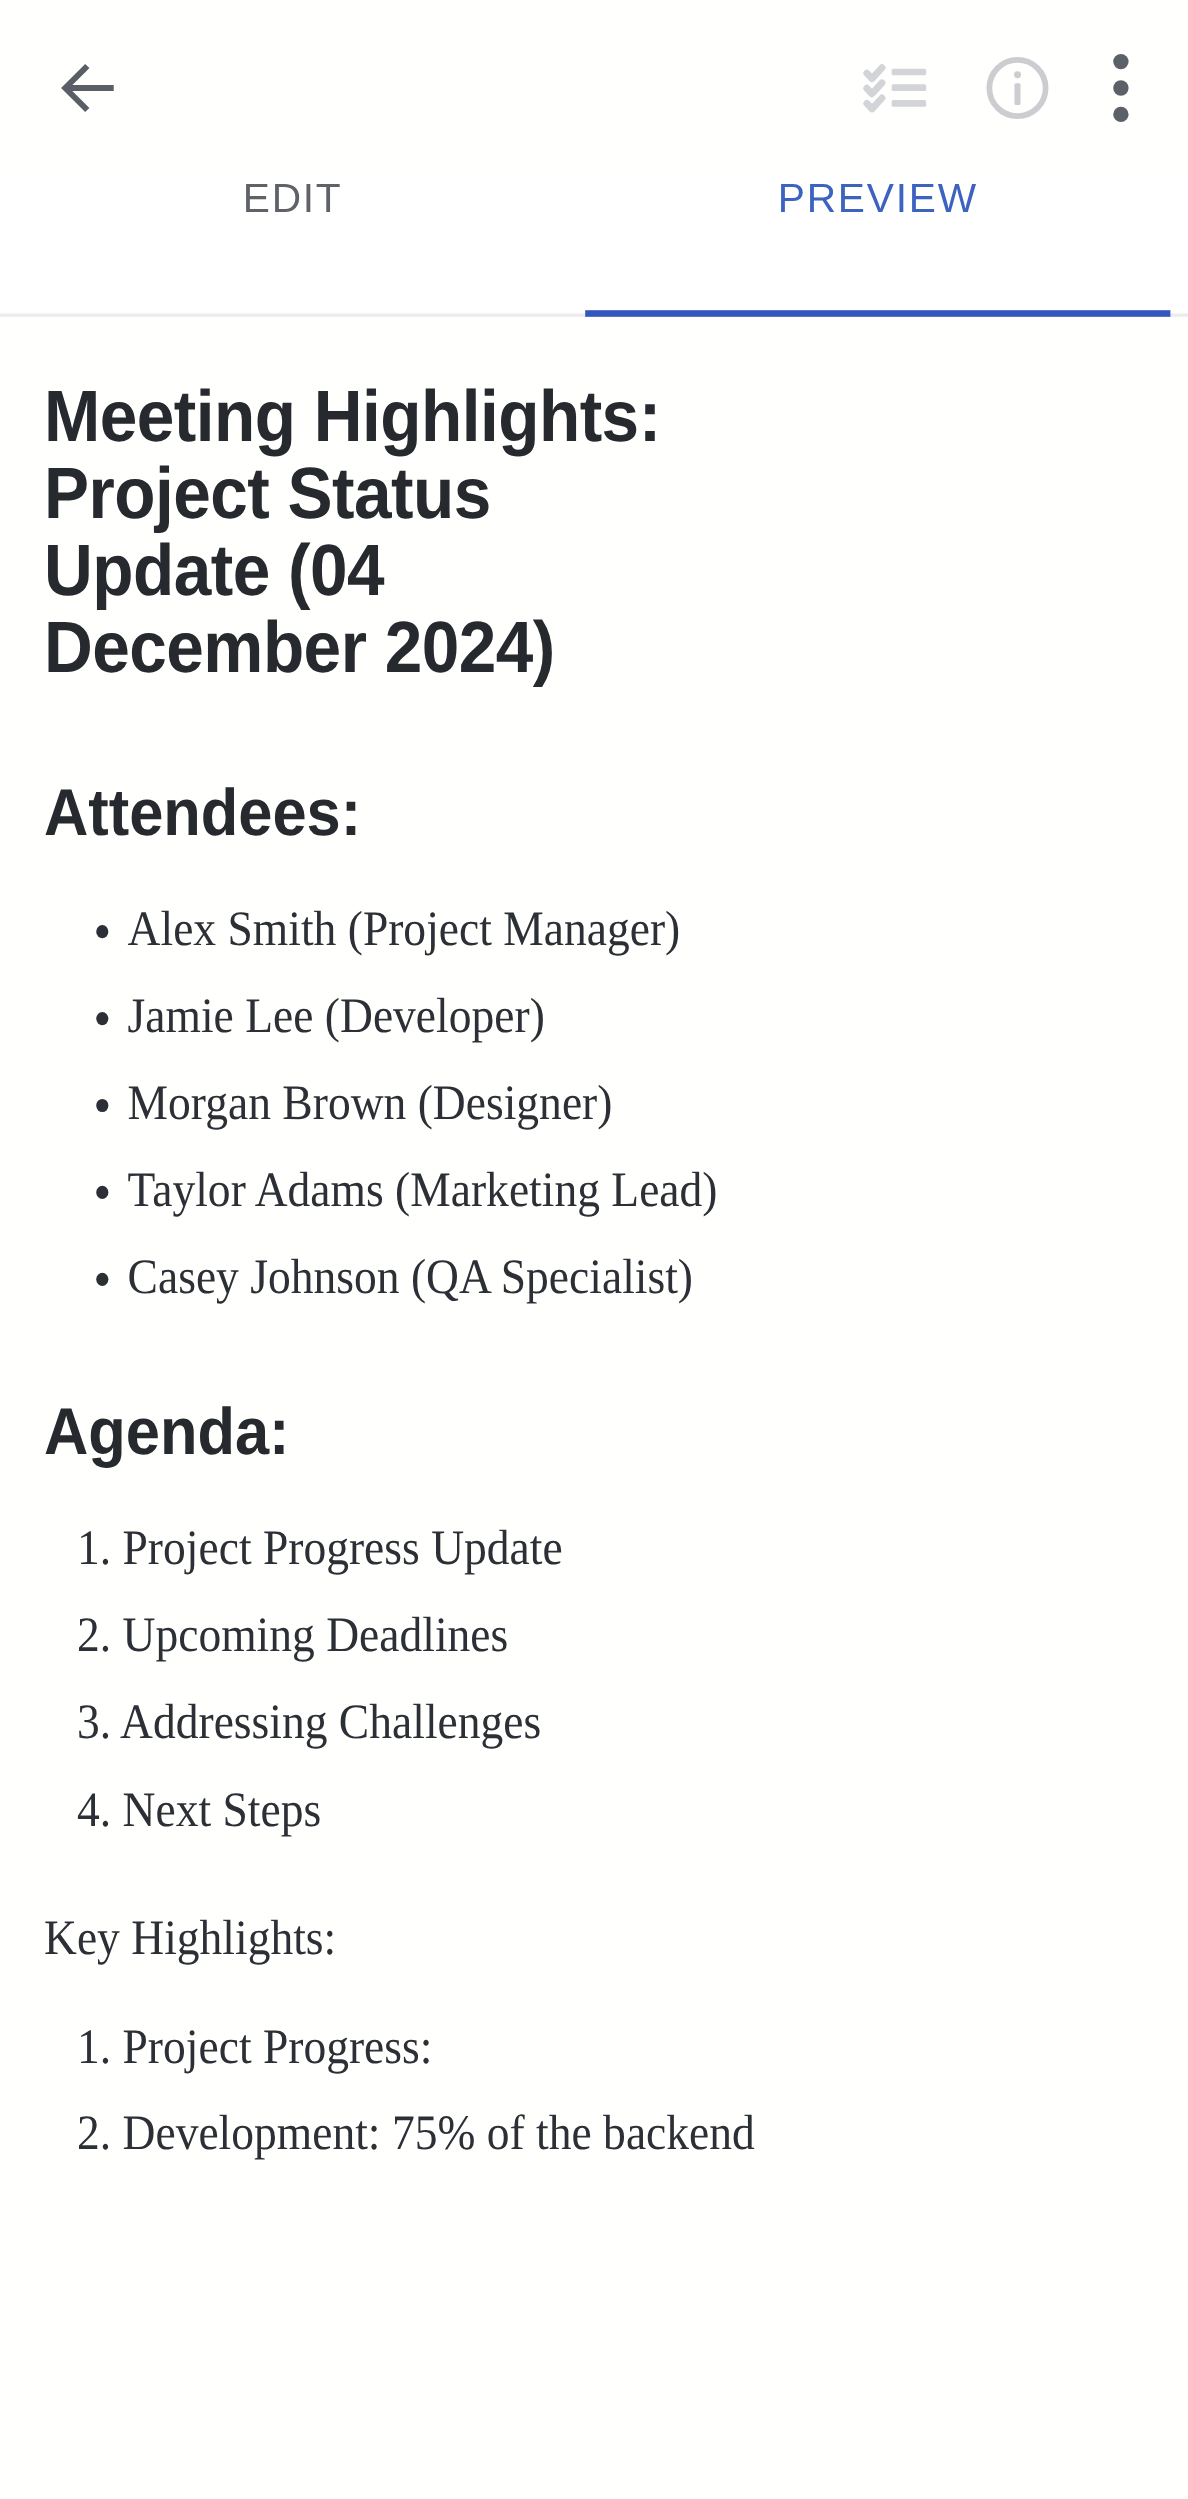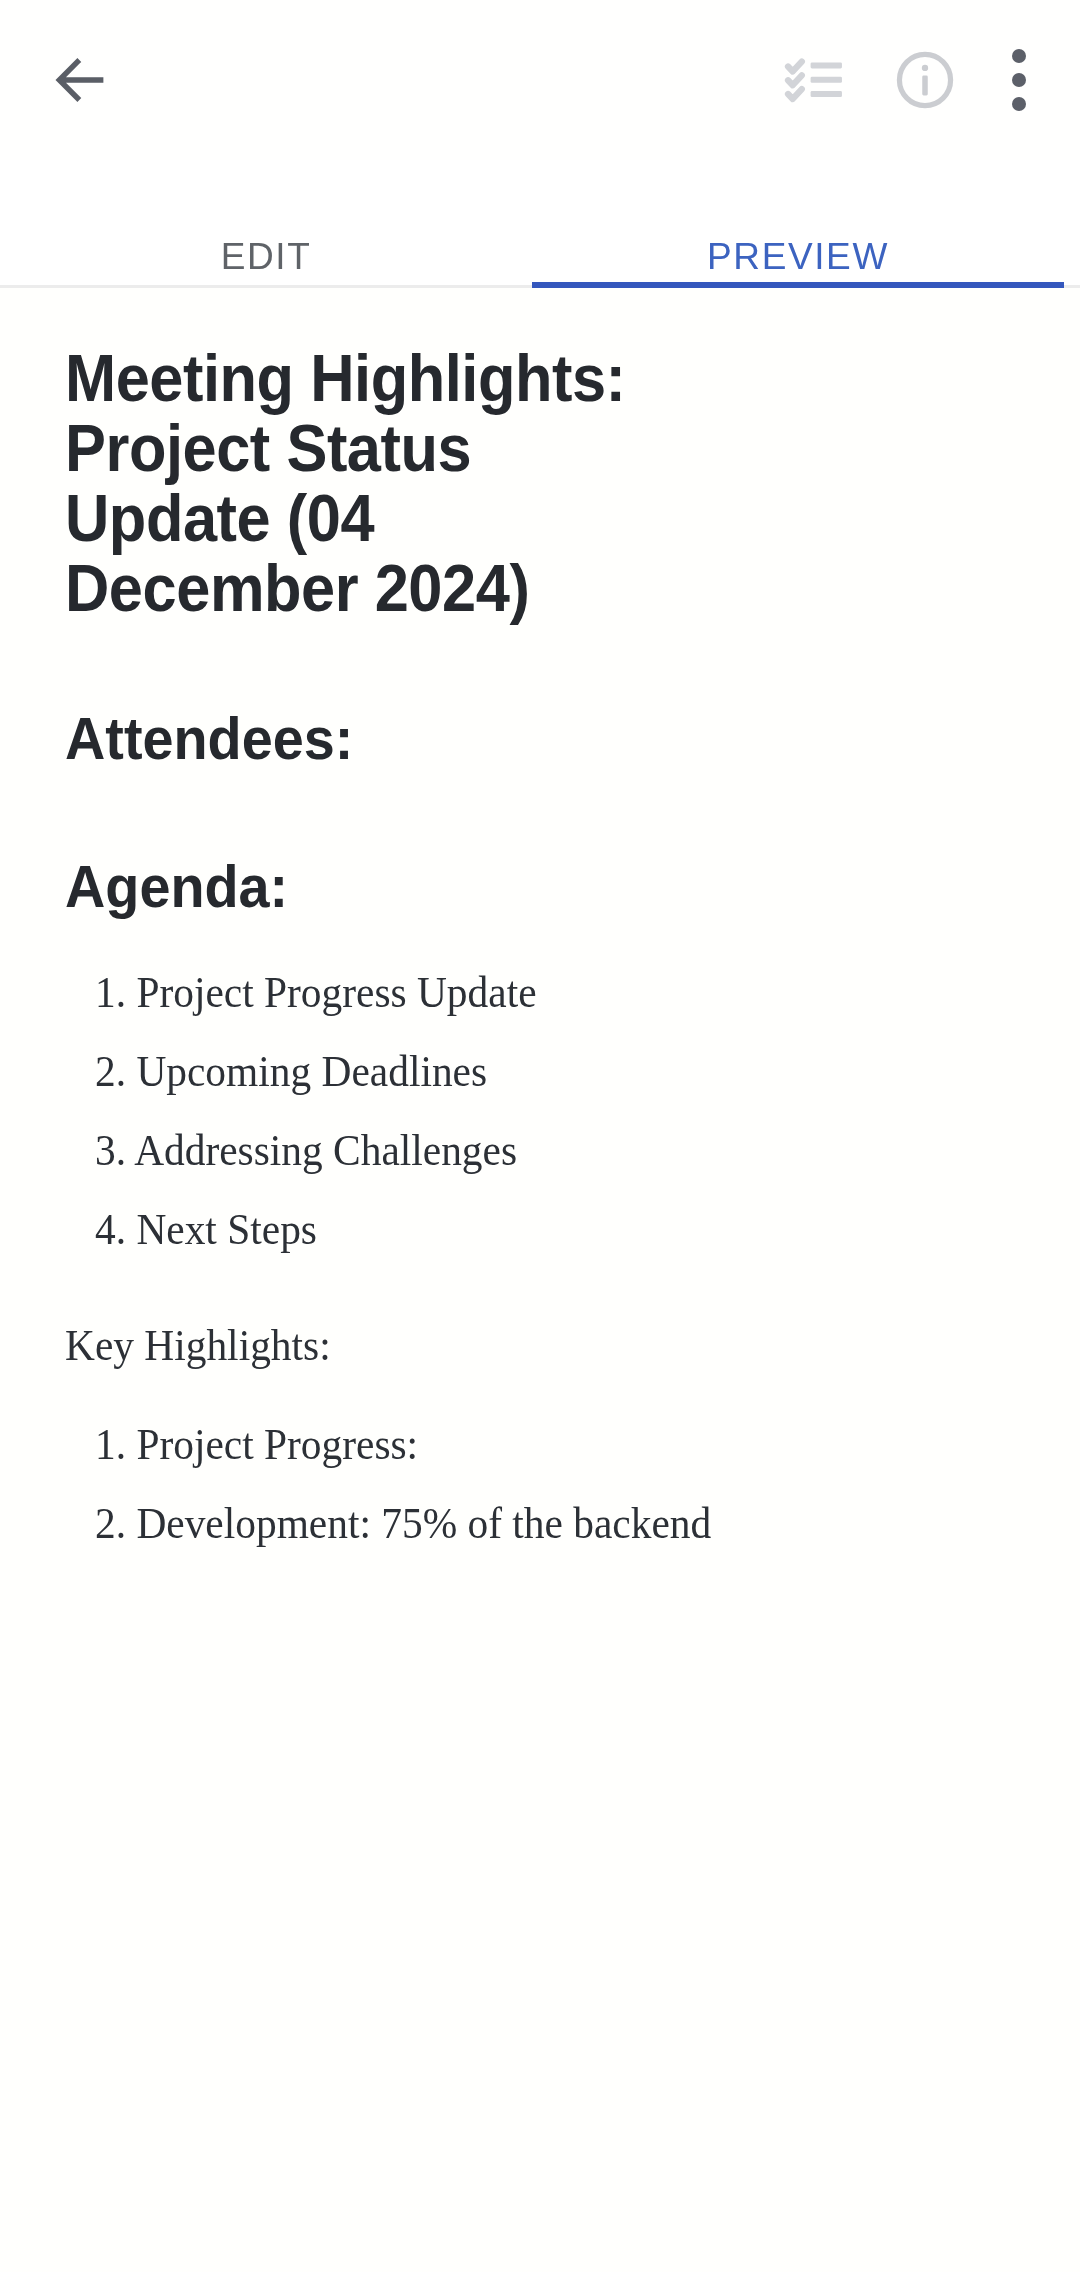--- a/index.html
+++ b/index.html
@@ -90,21 +90,21 @@
     position: relative;
     flex: 0 0 128px;
     height: 128px;
     background: #ffffff;
     display: flex;
     align-items: stretch;
   }
   .tab {
     flex: 1 1 50%;
     display: flex;
-    align-items: flex-end;
+    align-items: flex-start;
     justify-content: center;
     font-size: 37px;
     letter-spacing: 1.6px;
     font-weight: 500;
     font-family: "Liberation Sans", sans-serif;
     position: relative;
     background: transparent;
     border: 0;
     padding: 0 0 10px 0;
   }
@@ -128,21 +128,21 @@
     height: 3px;
     background: #ececec;
     z-index: 0;
   }
   .tab.active::after { z-index: 2; }
 
   
   .content {
     flex: 1 1 auto;
     background: #fffffd;
-    padding: 56px 60px 0 65px;
+    padding: 56px 60px 0 40px;
     overflow: hidden;
     box-sizing: border-box;
   }
 
   .doc-title {
     font-family: "Liberation Sans Narrow", "Liberation Sans", sans-serif;
     font-weight: bold;
     font-size: 66px;
     line-height: 1.06;
     letter-spacing: -0.5px;
@@ -255,20 +255,27 @@
       <span>PREVIEW</span>
     </button>
   </div>
 
   <div class="content">
 
     <h1 class="doc-title">Meeting Highlights: Project Status Update (04 December 2024)</h1>
 
     <h2 class="doc-h2">Attendees:</h2>
 
+    <ul class="doc-list ul">
+      <li>Alex Smith (Project Manager)</li>
+      <li>Jamie Lee (Developer)</li>
+      <li>Morgan Brown (Designer)</li>
+      <li>Taylor Adams (Marketing Lead)</li>
+      <li>Casey Johnson (QA Specialist)</li>
+    </ul>
 
     <h2 class="doc-h2">Agenda:</h2>
 
     <ol class="doc-list ol">
       <li>Project Progress Update</li>
       <li>Upcoming Deadlines</li>
       <li>Addressing Challenges</li>
       <li>Next Steps</li>
     </ol>
 

